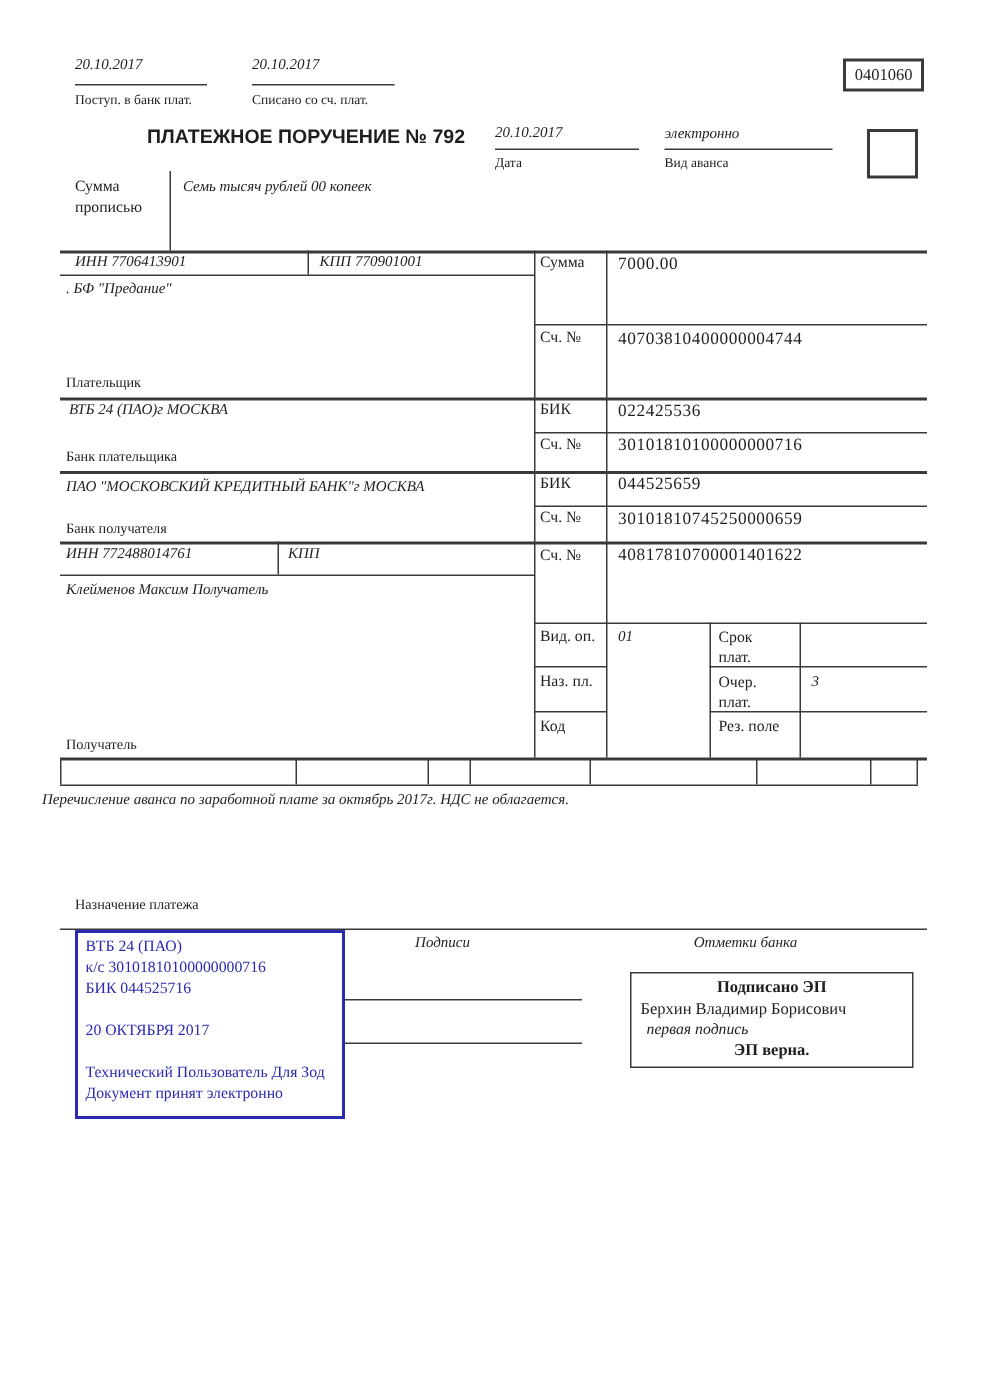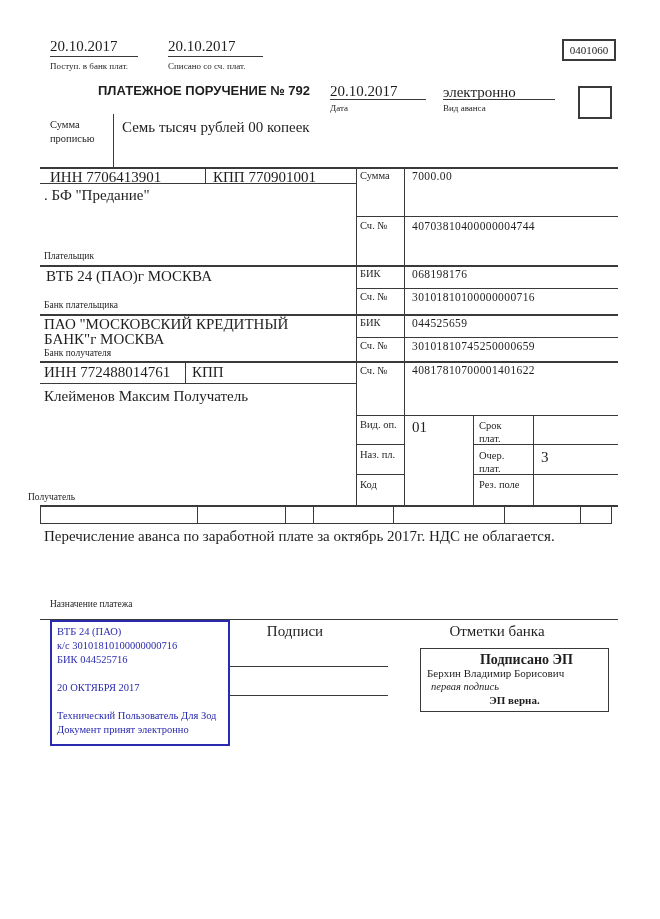--- a/index.html
+++ b/index.html
@@ -4,21 +4,21 @@
 <style>
   html,body{margin:0;padding:0;background:#fff;}
   #page{position:relative;width:660px;height:919px;background:#ffffff;
         font-family:"Liberation Serif", serif;color:#1e1e1e;overflow:hidden;}
   .t{position:absolute;white-space:nowrap;}
   .wrap{white-space:normal;}
   .hl,.vl{position:absolute;background:#3a3a3a;}
   .small{font-size:9px;}
   .seclab{font-size:9.5px;}
   .celllab{font-size:10.5px;}
-  .val{font-size:15px;}
+  .val{font-size:10px;font-style:italic;}
   .num{font-size:11.5px;letter-spacing:0.4px;}
   .title{font-family:"Liberation Sans", sans-serif;font-weight:bold;font-size:13px;}
   .codebox{position:absolute;border:2px solid #3a3a3a;display:flex;align-items:center;justify-content:center;font-size:11px;}
   .stamp{position:absolute;left:50px;top:620px;width:180px;height:126px;border:2px solid #2a2ab0;color:#2a2ab0;
          padding:3px 5px;box-sizing:border-box;font-size:10.5px;line-height:14px;background:#fff;}
   .stamp-line{min-height:14px;white-space:normal;}
   .epbox{position:absolute;left:420px;top:648px;width:189px;height:64px;border:1px solid #3a3a3a;box-sizing:border-box;}
   .center{text-align:center;}
 </style>
 </head>
@@ -88,67 +88,67 @@
   <div class="t val" style="left:44px;top:187px;">. БФ "Предание"</div>
   <div class="t seclab" style="left:44px;top:251px;">Плательщик</div>
   <div class="t celllab" style="left:360px;top:170px;">Сумма</div>
   <div class="t num" style="left:412px;top:170px;">7000.00</div>
   <div class="t celllab" style="left:360px;top:220px;">Сч. №</div>
   <div class="t num" style="left:412px;top:220px;">40703810400000004744</div>
 
   <div class="t val" style="left:46px;top:268px;">ВТБ 24 (ПАО)г МОСКВА</div>
   <div class="t seclab" style="left:44px;top:300px;">Банк плательщика</div>
   <div class="t celllab" style="left:360px;top:268px;">БИК</div>
-  <div class="t num" style="left:412px;top:268px;">068198176</div>
+  <div class="t num" style="left:412px;top:268px;">022425536</div>
   <div class="t celllab" style="left:360px;top:291px;">Сч. №</div>
   <div class="t num" style="left:412px;top:291px;">30101810100000000716</div>
 
   <div class="t val wrap" style="left:44px;top:317px;width:265px;line-height:15px;">ПАО "МОСКОВСКИЙ КРЕДИТНЫЙ БАНК"г МОСКВА</div>
   <div class="t seclab" style="left:44px;top:348px;">Банк получателя</div>
   <div class="t celllab" style="left:360px;top:317px;">БИК</div>
   <div class="t num" style="left:412px;top:317px;">044525659</div>
   <div class="t celllab" style="left:360px;top:340px;">Сч. №</div>
   <div class="t num" style="left:412px;top:340px;">30101810745250000659</div>
 
   <div class="t val" style="left:44px;top:364px;">ИНН 772488014761</div>
   <div class="t val" style="left:192px;top:364px;">КПП</div>
   <div class="t celllab" style="left:360px;top:365px;">Сч. №</div>
   <div class="t num" style="left:412px;top:364px;">40817810700001401622</div>
   <div class="t val" style="left:44px;top:388px;">Клейменов Максим Получатель</div>
-  <div class="t seclab" style="left:28px;top:492px;text-align:center;">Получатель</div>
+  <div class="t seclab" style="left:44px;top:492px;text-align:center;">Получатель</div>
 
   <div class="t celllab" style="left:360px;top:419px;">Вид. оп.</div>
   <div class="t val" style="left:412px;top:419px;">01</div>
   <div class="t celllab wrap" style="left:479px;top:419px;width:46px;line-height:13px;">Срок плат.</div>
   <div class="t celllab" style="left:360px;top:449px;">Наз. пл.</div>
   <div class="t celllab wrap" style="left:479px;top:449px;width:46px;line-height:13px;">Очер. плат.</div>
   <div class="t val" style="left:541px;top:449px;">3</div>
   <div class="t celllab" style="left:360px;top:479px;">Код</div>
   <div class="t celllab" style="left:479px;top:479px;">Рез. поле</div>
 
-  <div class="t val" style="left:44px;top:528px;">Перечисление аванса по заработной плате за октябрь 2017г. НДС не облагается.</div>
+  <div class="t val" style="left:28px;top:528px;">Перечисление аванса по заработной плате за октябрь 2017г. НДС не облагается.</div>
   <div class="t seclab" style="left:50px;top:599px;">Назначение платежа</div>
 
   <div class="hl" style="left:40px;top:619px;width:578px;height:1px;"></div>
   <div class="t val center" style="left:240px;top:623px;width:110px;">Подписи</div>
   <div class="t val center" style="left:402px;top:623px;width:190px;">Отметки банка</div>
   <div class="hl" style="left:230px;top:666px;width:158px;height:1px;"></div>
   <div class="hl" style="left:230px;top:695px;width:158px;height:1px;"></div>
 
   <div class="stamp">
     <div class="stamp-line">ВТБ 24 (ПАО)</div>
     <div class="stamp-line">к/с 30101810100000000716</div>
     <div class="stamp-line">БИК 044525716</div>
     <div class="stamp-line"></div>
     <div class="stamp-line">20 ОКТЯБРЯ 2017</div>
     <div class="stamp-line"></div>
     <div class="stamp-line">Технический Пользователь Для Зод</div>
     <div class="stamp-line">Документ принят электронно</div>
   </div>
 
   <div class="epbox">
-    <div class="t center" style="left:12px;top:3px;width:187px;font-weight:bold;font-size:14px;">Подписано ЭП</div>
+    <div class="t center" style="left:0;top:3px;width:187px;font-weight:bold;font-size:11px;">Подписано ЭП</div>
     <div class="t" style="left:6px;top:18px;font-size:11px;">Берхин Владимир Борисович</div>
     <div class="t" style="left:10px;top:32px;font-style:italic;font-size:10.5px;">первая подпись</div>
     <div class="t center" style="left:0;top:45px;width:187px;font-weight:bold;font-size:11px;">ЭП верна.</div>
   </div>
 
 </div>
 
 </body></html>

